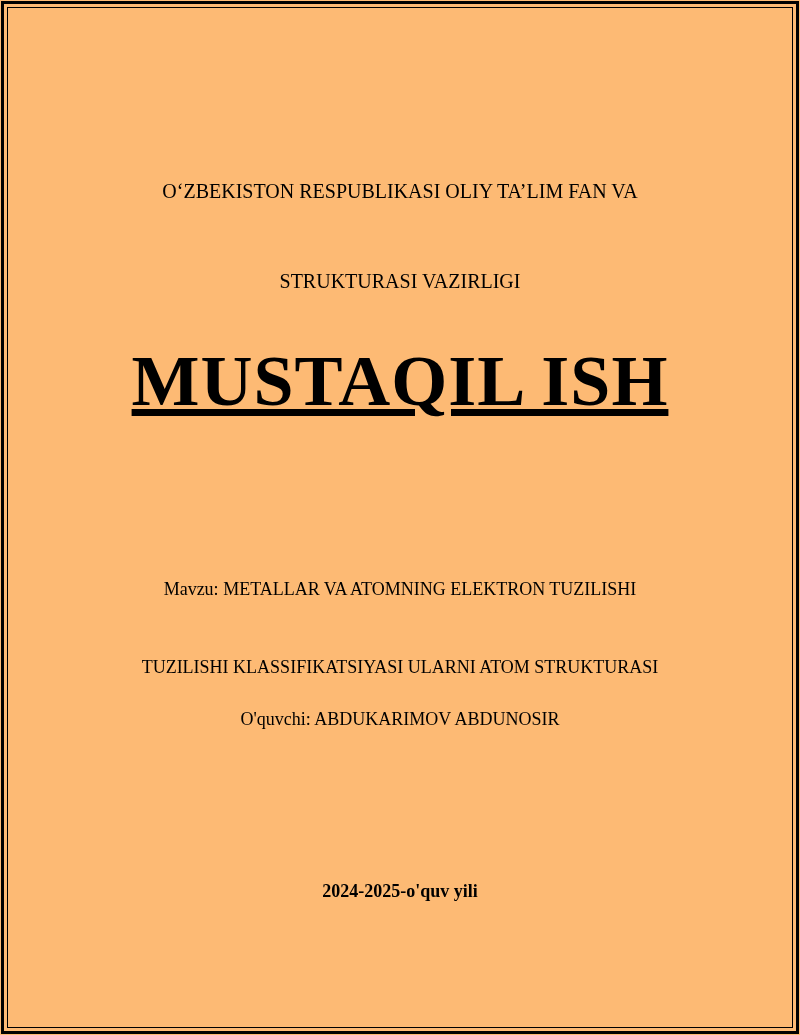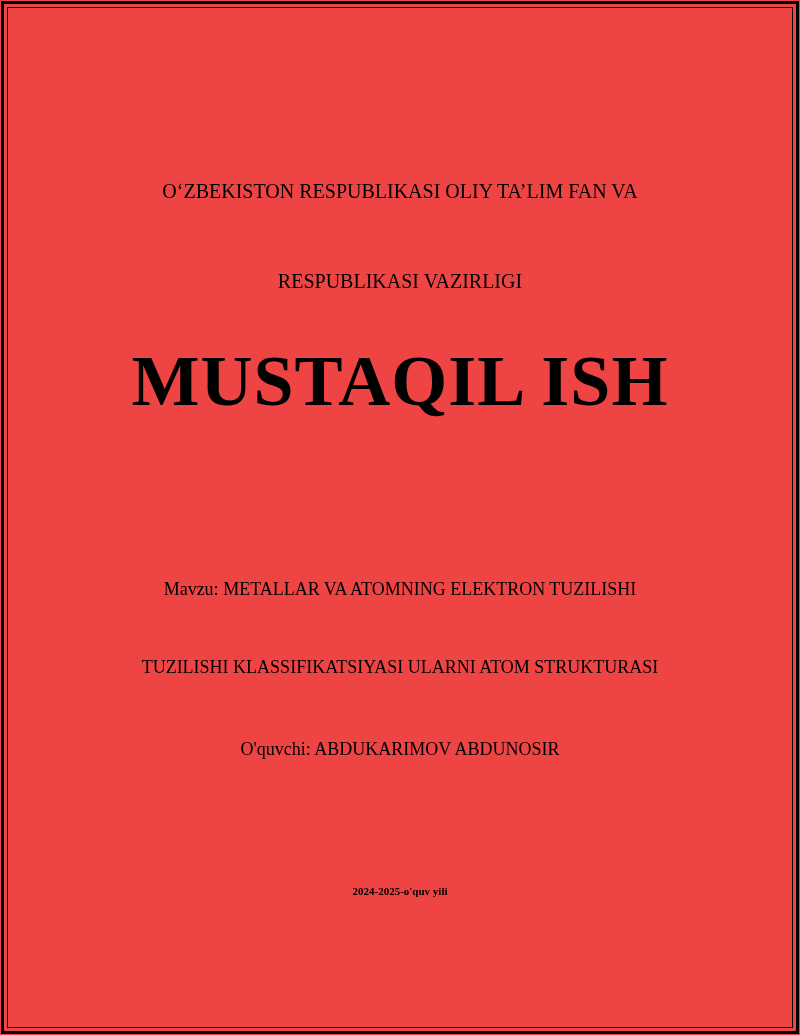--- a/index.html
+++ b/index.html
@@ -4,21 +4,21 @@
 <style>
   html, body {
     margin: 0;
     padding: 0;
     background: #ffffff;
   }
   .page {
     position: relative;
     width: 800px;
     height: 1035px;
-    background: #ef4444;
+    background: #fdba74;
     font-family: "Liberation Serif", "DejaVu Serif", serif;
     color: #000000;
     overflow: hidden;
   }
   .border-outer {
     position: absolute;
     inset: 1px;
     border: 3px solid #000000;
     pointer-events: none;
   }
@@ -41,50 +41,51 @@
     line-height: 30px;
     font-weight: 400;
   }
   .doc-title {
     top: 338px;
     margin: 0;
     font-size: 72px;
     line-height: 86px;
     font-weight: 700;
     letter-spacing: 1px;
+    text-decoration: underline;
   }
   .topic {
     top: 524px;
     font-size: 18px;
     line-height: 26px;
     font-weight: 400;
   }
   .student {
-    top: 736px;
+    top: 706px;
     font-size: 18px;
     line-height: 26px;
     font-weight: 400;
   }
   .year {
     top: 882px;
-    font-size: 11px;
+    font-size: 18px;
     line-height: 18px;
     font-weight: 700;
   }
 </style>
 </head>
 <body>
 
 <div class="page">
   <div class="border-outer"></div>
   <div class="border-inner"></div>
 
   <div class="block ministry-header">
     <div>O‘ZBEKISTON RESPUBLIKASI OLIY TA’LIM FAN VA</div>
-    <div>RESPUBLIKASI VAZIRLIGI</div>
+    <div>STRUKTURASI VAZIRLIGI</div>
   </div>
 
   <h1 class="block doc-title">MUSTAQIL ISH</h1>
 
   <div class="block topic">
     <div>Mavzu: METALLAR VA ATOMNING ELEKTRON TUZILISHI</div>
     <div>TUZILISHI KLASSIFIKATSIYASI ULARNI ATOM STRUKTURASI</div>
   </div>
 
   <div class="block student">O'quvchi: ABDUKARIMOV ABDUNOSIR</div>

